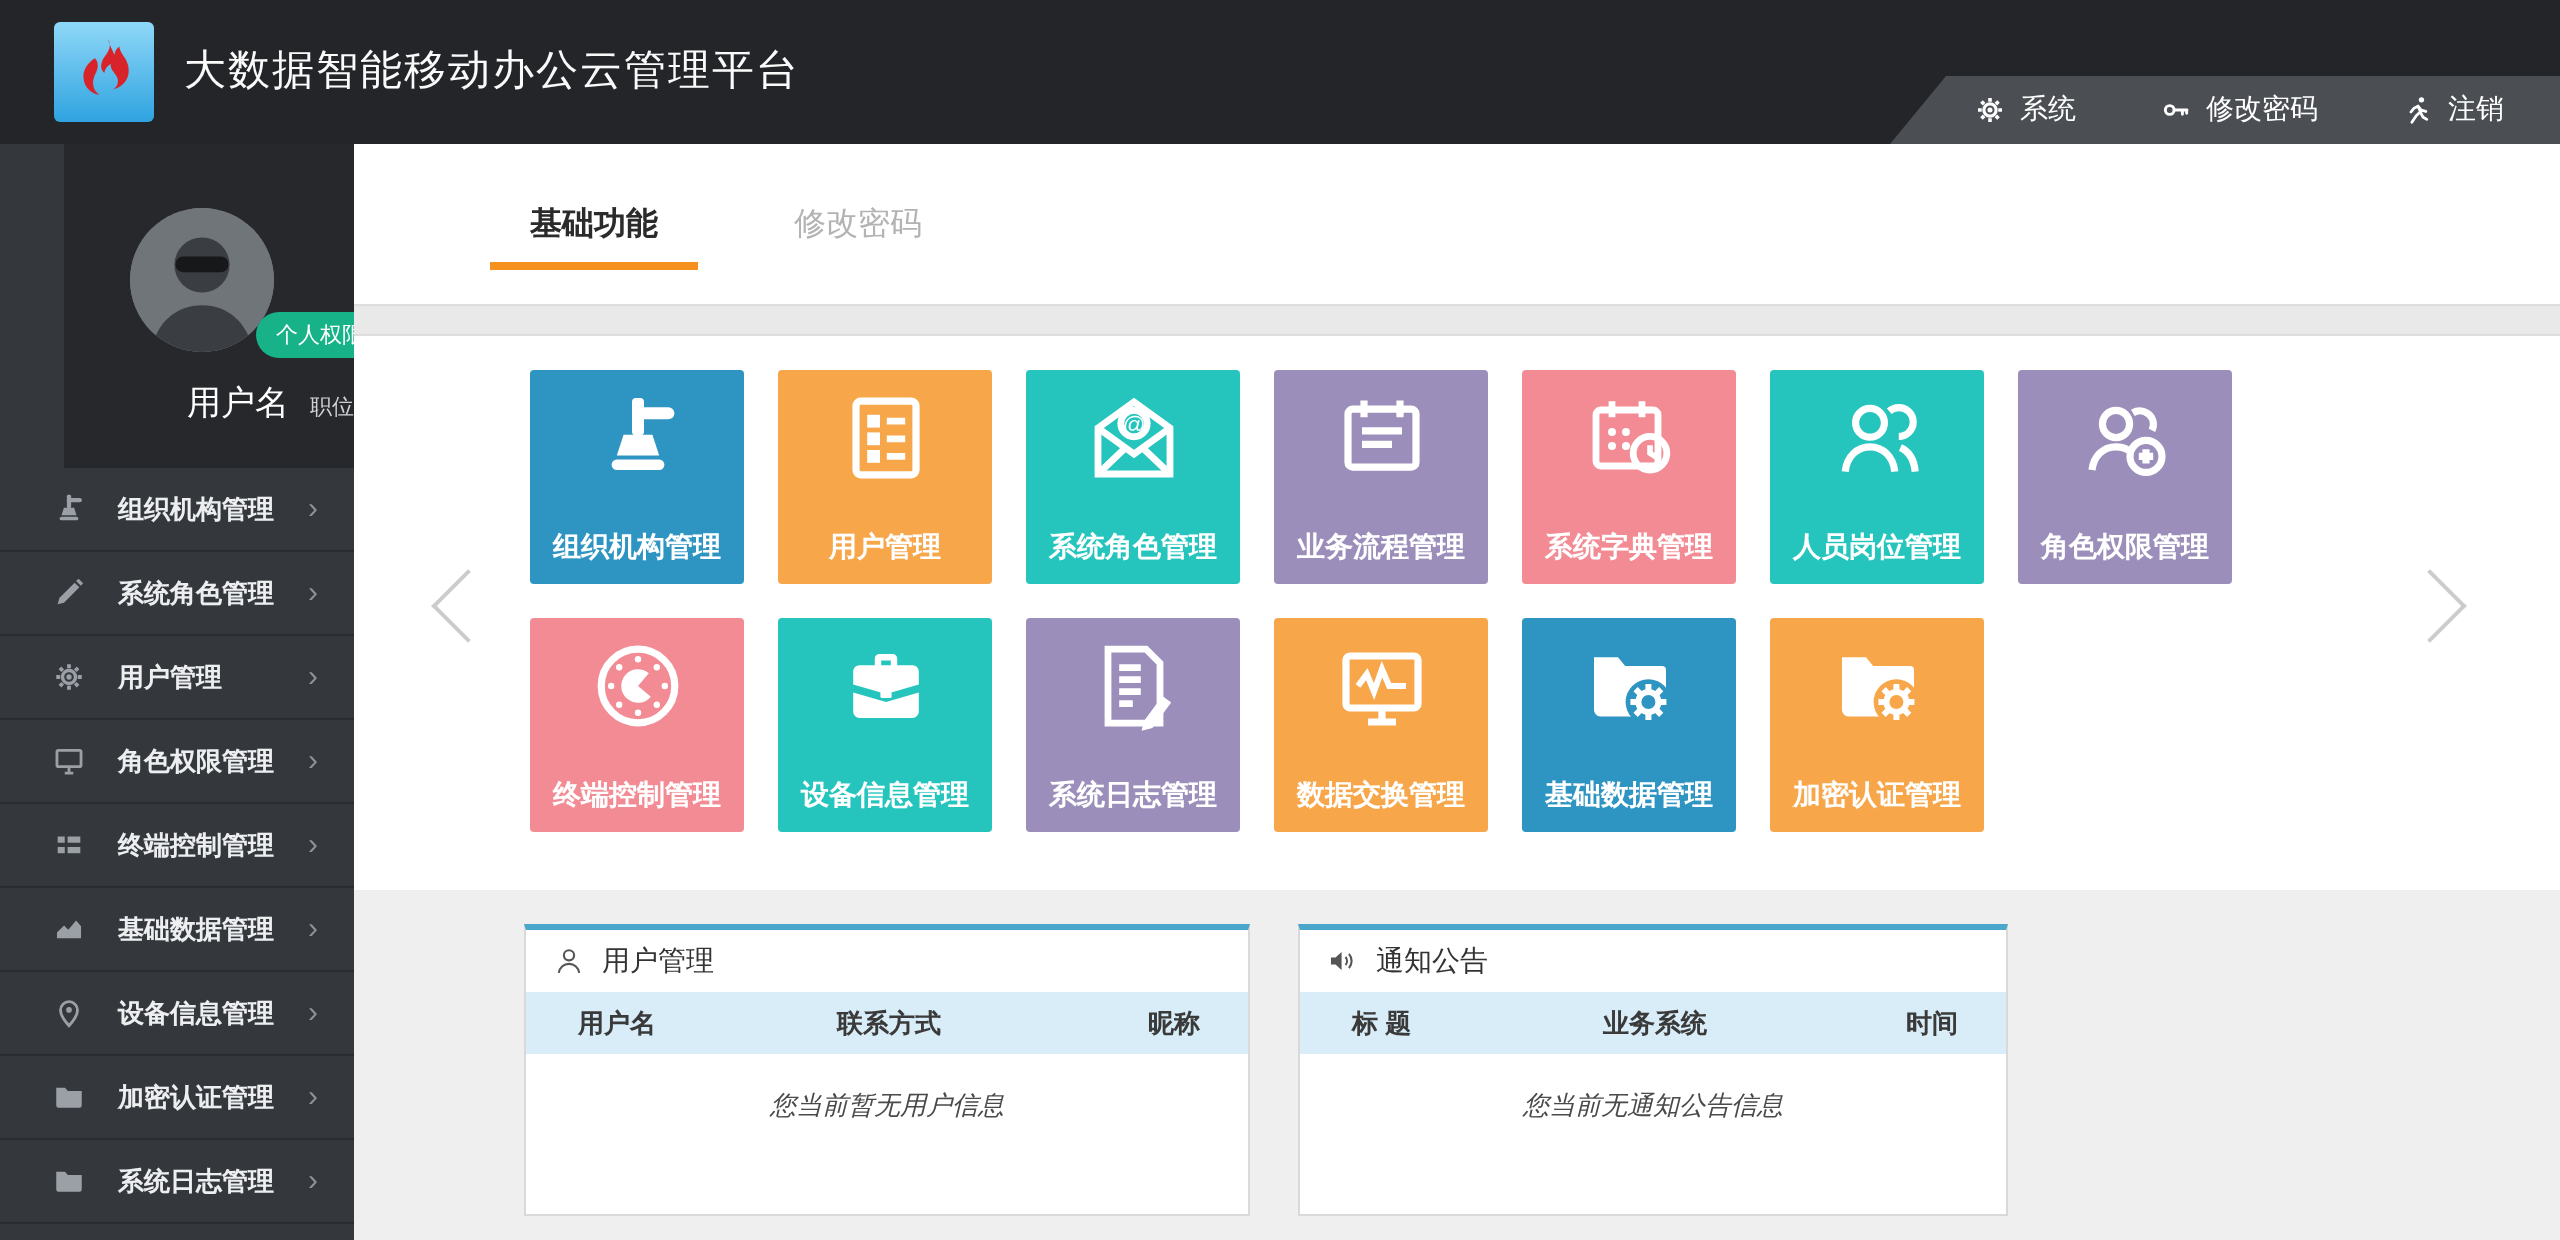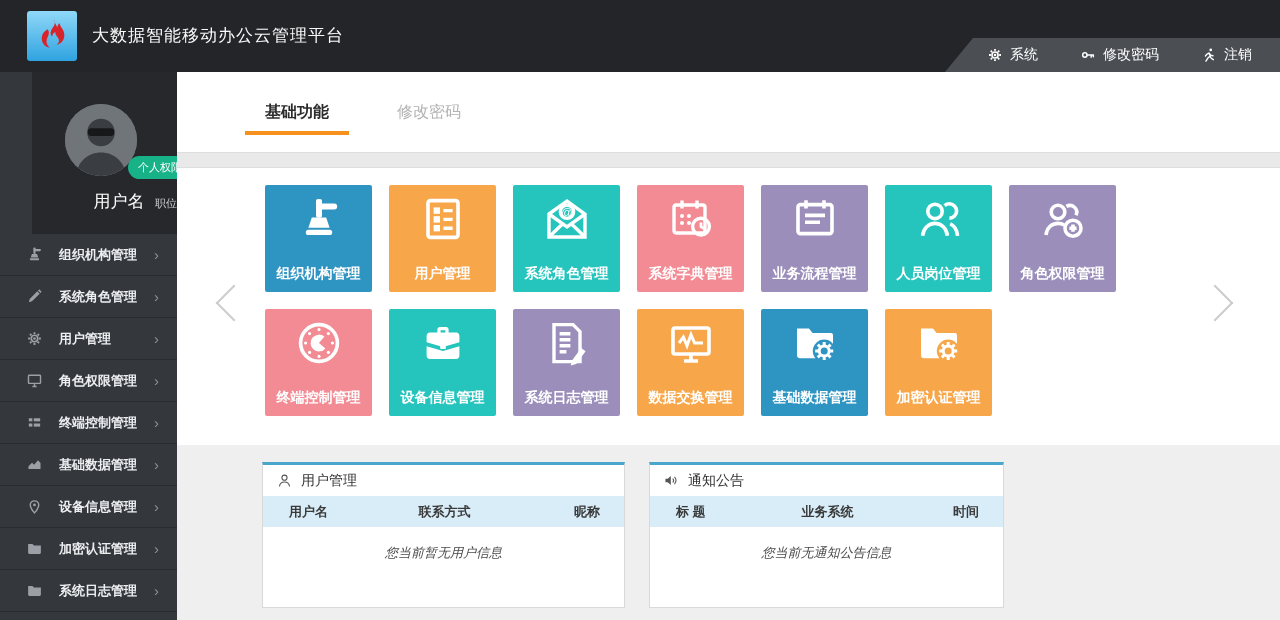--- a/index.html
+++ b/index.html
@@ -6,21 +6,21 @@
   html,body { width:1280px; height:620px; overflow:hidden; background:#efefef;
               font-family:"Liberation Sans", sans-serif; }
   .app { position:relative; width:1280px; height:620px; background:#efefef; }
 
   
   .hdr { position:absolute; top:0; left:0; width:1280px; height:72px; background:#232529; z-index:5; }
   .logo { position:absolute; left:27px; top:11px; width:50px; height:50px; border-radius:3px;
           background:linear-gradient(180deg,#8fd8f8,#2fa3e0); display:flex; align-items:center; justify-content:center; }
   .logo svg { width:34px; height:34px; }
   .ttl { position:absolute; left:92px; top:0; height:72px; line-height:72px;
-         color:#fafafa; font-size:17px; letter-spacing:1px; }
+         color:#fafafa; font-size:21px; letter-spacing:1px; }
   .welcome { position:absolute; right:46px; top:0; height:40px; display:flex; align-items:center;
              gap:22px; color:#f0f0f0; font-size:13px; }
   .navstrip { position:absolute; right:0; bottom:0; height:34px; width:335px; background:#4b4f54;
               clip-path:polygon(28px 0,100% 0,100% 100%,0 100%);
               display:flex; align-items:center; justify-content:flex-end; gap:42px; padding-right:28px; }
   .navitem { display:flex; align-items:center; gap:7px; color:#fff; font-size:14px; cursor:pointer; }
   .nicon { width:16px; height:16px; color:#fff; display:inline-flex; }
   .nicon svg { width:100%; height:100%; }
 
   
@@ -305,49 +305,49 @@
                   <g fill="none" stroke="currentColor" stroke-width="1.7">
                     <path d="M3 9.5L12 3l9 6.5V21H3V9.5z"></path>
                     <path d="M3 9.5l9 6.5 9-6.5M3 21l7-6.7M21 21l-7-6.7"></path>
                     <circle cx="12" cy="8.4" r="3.3"></circle>
                   </g>
                   <text x="12" y="10.4" text-anchor="middle" font-size="5.6" fill="currentColor" font-family="sans-serif">@</text>
                 </svg>
               </span>
               <span class="tile-label">系统角色管理</span>
             </div>
+            <div class="tile" style="background: rgb(155, 142, 186);">
+              <span class="tile-icon">
+                <svg viewBox="0 0 24 24">
+                  <g fill="none" stroke="currentColor" stroke-width="1.8">
+                    <rect x="3.5" y="4.8" width="17" height="14.5" rx="1.2"></rect>
+                    <path d="M7.5 2.6v4.2M16.5 2.6v4.2M7 10.2h10M7 13.6h7.5"></path>
+                  </g>
+                </svg>
+              </span>
+              <span class="tile-label">业务流程管理</span>
+            </div>
             <div class="tile" style="background: rgb(242, 139, 148);">
               <span class="tile-icon">
                 <svg viewBox="0 0 24 24">
                   <g fill="none" stroke="currentColor" stroke-width="1.7">
                     <rect x="3.5" y="5" width="15.5" height="14" rx="1.2"></rect>
                     <path d="M7.5 2.8v4M15 2.8v4"></path>
                   </g>
                   <g fill="currentColor">
                     <circle cx="7.5" cy="10.5" r="1"></circle>
                     <circle cx="11" cy="10.5" r="1"></circle>
                     <circle cx="7.5" cy="14" r="1"></circle>
                     <circle cx="11" cy="14" r="1"></circle>
                   </g>
                   <circle cx="17" cy="15.8" r="4.2" fill="none" stroke="currentColor" stroke-width="1.7"></circle>
                   <path d="M17 13.8v2l1.6 1" stroke="currentColor" stroke-width="1.4" fill="none"></path>
                 </svg>
               </span>
               <span class="tile-label">系统字典管理</span>
-            </div>
-            <div class="tile" style="background: rgb(155, 142, 186);">
-              <span class="tile-icon">
-                <svg viewBox="0 0 24 24">
-                  <g fill="none" stroke="currentColor" stroke-width="1.8">
-                    <rect x="3.5" y="4.8" width="17" height="14.5" rx="1.2"></rect>
-                    <path d="M7.5 2.6v4.2M16.5 2.6v4.2M7 10.2h10M7 13.6h7.5"></path>
-                  </g>
-                </svg>
-              </span>
-              <span class="tile-label">业务流程管理</span>
             </div>
             <div class="tile" style="background: rgb(37, 197, 189);">
               <span class="tile-icon">
                 <svg viewBox="0 0 24 24">
                   <g fill="none" stroke="currentColor" stroke-width="1.8">
                     <circle cx="10" cy="8.2" r="3.6"></circle>
                     <path d="M3.8 20.4c.4-3.8 3-6.2 6.2-6.2s5.8 2.4 6.2 6.2"></path>
                     <path d="M14.8 5.3a3.6 3.6 0 012.4-.9 3.6 3.6 0 010 7.2M17.6 14.4c2.1.9 3.4 2.9 3.7 6"></path>
                   </g>
                 </svg>

